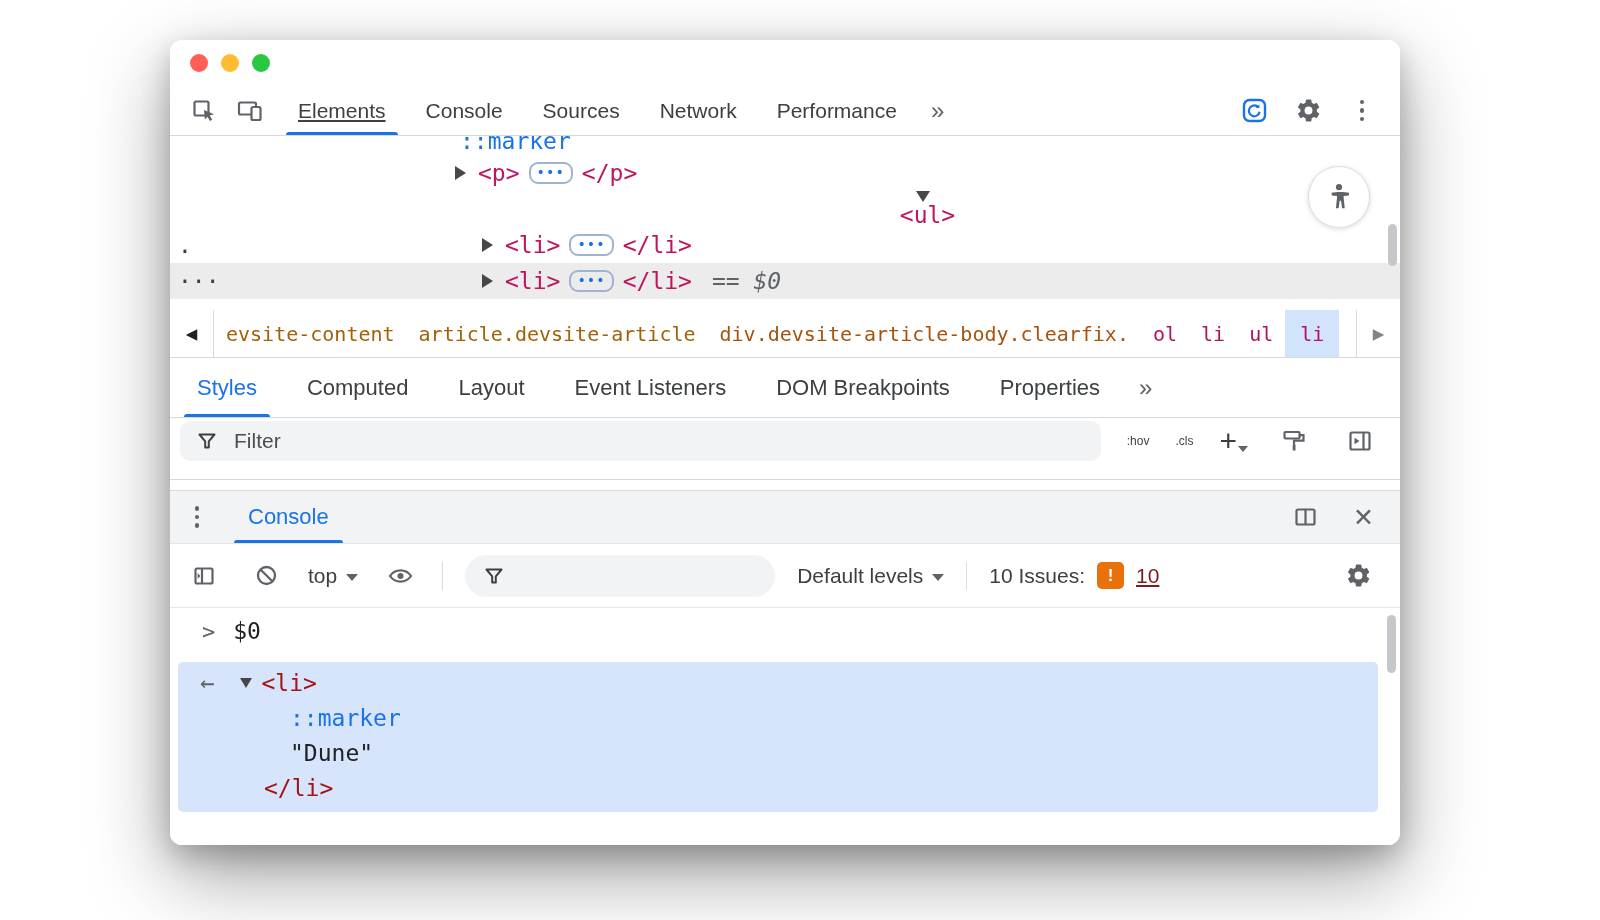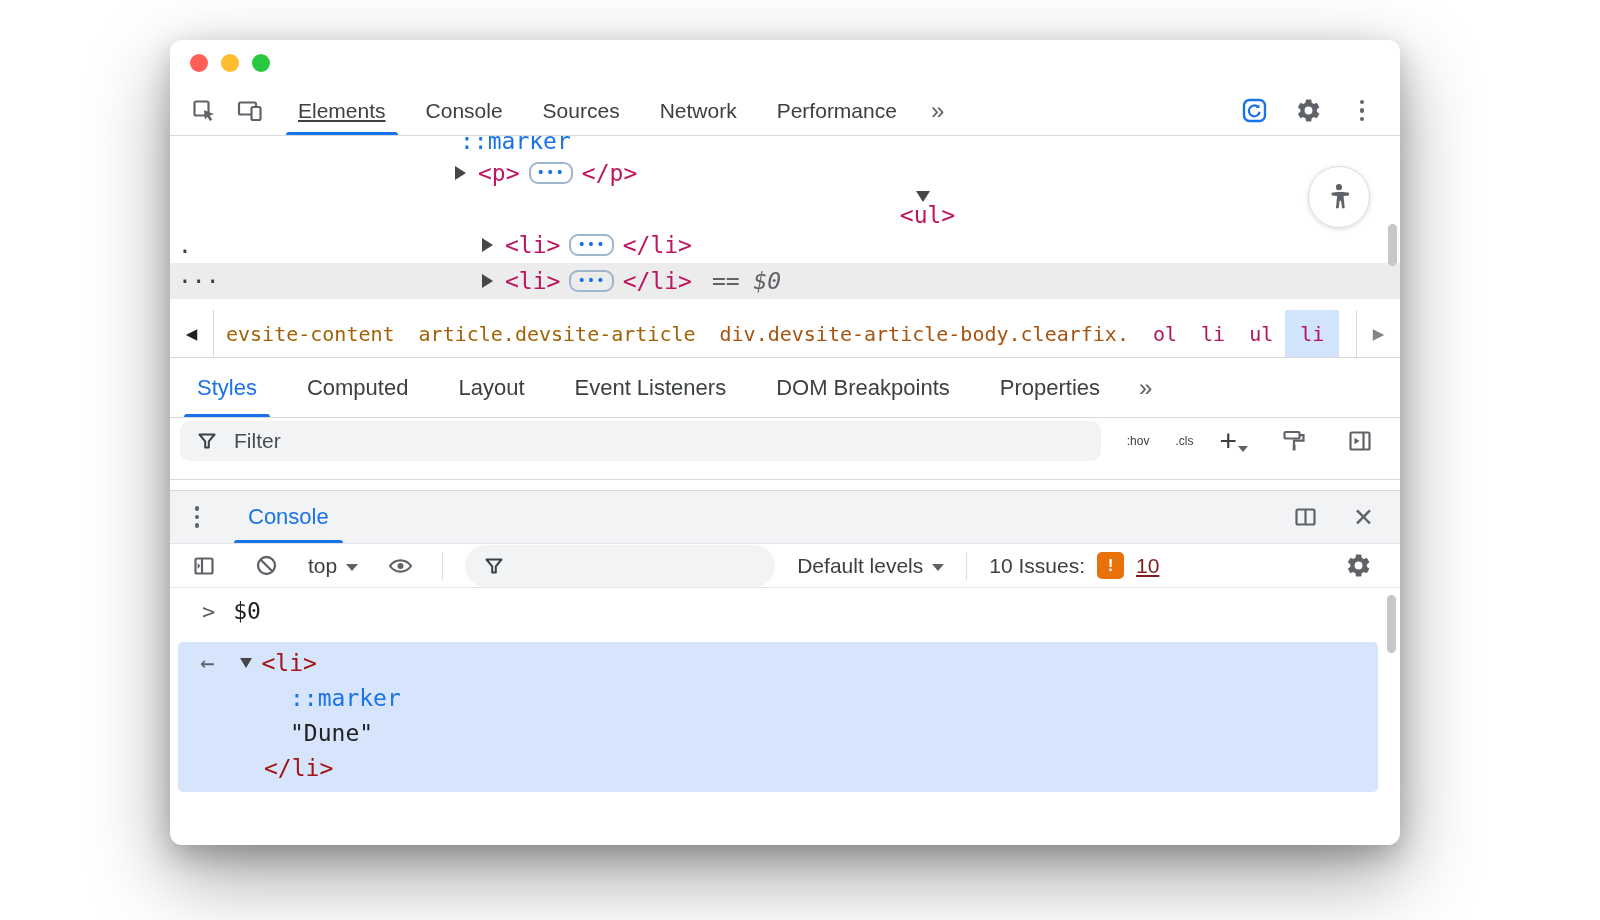--- a/index.html
+++ b/index.html
@@ -77,21 +77,21 @@
   
   .styles-spacer { height:10px; background:#fff; }
   .drawer-header { height:54px; background:#f1f3f4; border-top:1px solid #d7d9dd; border-bottom:1px solid #e3e5e8; display:flex; align-items:stretch; }
   .kebab { width:54px; display:flex; align-items:center; justify-content:center; }
   .drawer-tab { display:flex; align-items:center; padding:0 20px; margin-left:4px; color:#1a73e8; font-size:22px; position:relative; }
   .drawer-tab::after { content:""; position:absolute; left:6px; right:6px; bottom:0; height:3px; background:#1a73e8; border-radius:3px 3px 0 0; }
   .drawer-right { margin-left:auto; display:flex; align-items:center; gap:28px; padding-right:26px; color:#5f6368; }
   .x-icon { font-size:25px; color:#5f6368; font-family:"DejaVu Sans",sans-serif; }
 
   
-  .console-toolbar { height:44px; display:flex; align-items:center; border-bottom:1px solid #e4e6e9; padding:0 22px 0 14px; gap:22px; color:#3c4043; }
+  .console-toolbar { height:64px; display:flex; align-items:center; border-bottom:1px solid #e4e6e9; padding:0 22px 0 14px; gap:22px; color:#3c4043; }
   .sep { width:1px; height:28px; background:#dadce0; flex:none; }
   .dd { display:flex; align-items:center; gap:9px; font-size:21px; white-space:nowrap; }
   .dd-caret { width:0; height:0; border-top:7px solid #5f6368; border-left:6px solid transparent; border-right:6px solid transparent; margin-top:3px; }
   .console-filter-pill { width:310px; height:42px; border-radius:21px; background:#f1f3f4; display:flex; align-items:center; padding:0 18px; }
   .issues { display:flex; align-items:center; gap:12px; font-size:21px; white-space:nowrap; }
   .issue-badge { min-width:27px; height:27px; padding:0 4px; background:#e8710a; border-radius:5px; color:#fff; font-weight:700;
     display:flex; align-items:center; justify-content:center; font-size:17px; }
   .issue-count { color:#7f1d1d; font-size:21px;text-decoration:underline; }
   .push-right { margin-left:auto; }
 

